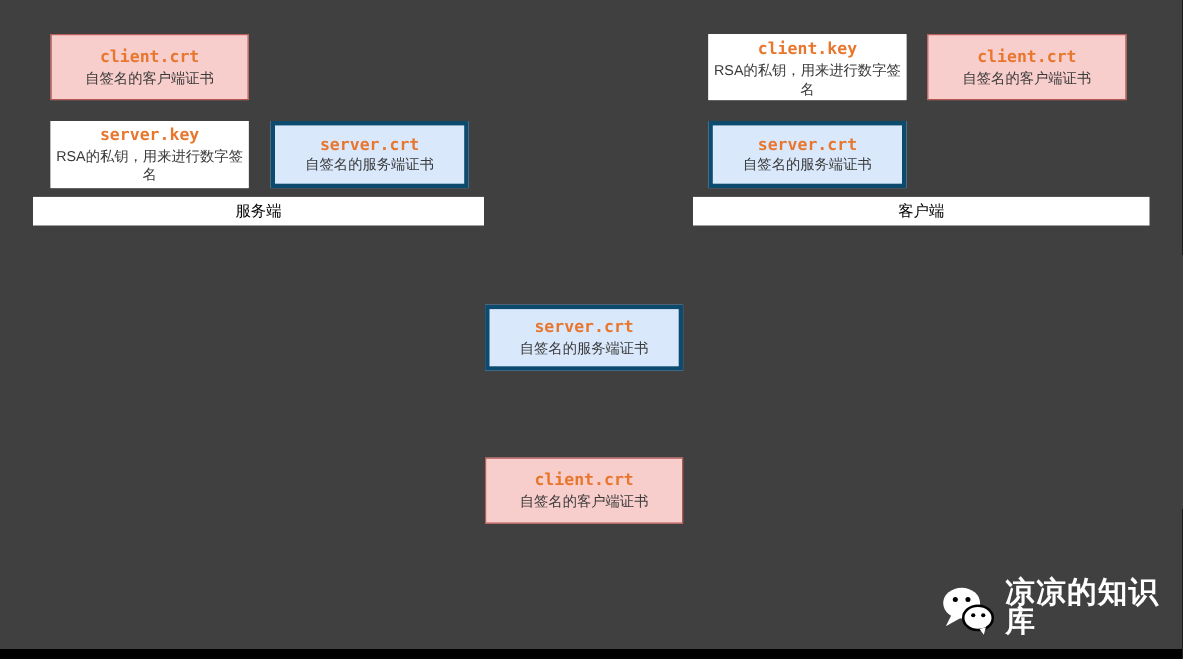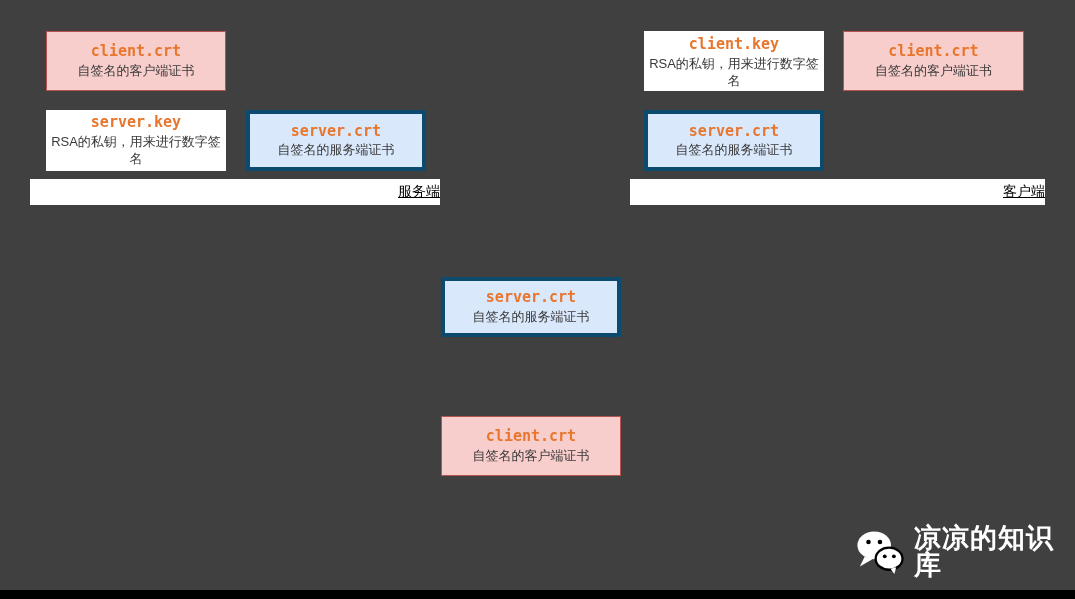--- a/index.html
+++ b/index.html
@@ -16,41 +16,41 @@
     font-weight:bold;font-size:15px;color:#e8762d;line-height:1.25;
   }
   .box .sub{
     font-size:13px;color:#3a3a3a;line-height:1.3;margin-top:2px;
   }
   .box.pink{background:#f8cecc;border:1px solid #b85450;}
   .box.blue{background:#dae8fc;border:4px solid #0c4a6e;}
   .box.white{background:#ffffff;border:1px solid #ffffff;}
   .bar{
     position:absolute;box-sizing:border-box;background:#ffffff;
-    display:flex;align-items:center;justify-content:flex-end;
-    font-size:14px;color:#000000;text-decoration:underline;
+    display:flex;align-items:center;justify-content:center;
+    font-size:14px;color:#000000;
   }
   
   #srv-client-crt{left:46px;top:31px;width:180px;height:60px;}
   #srv-server-key{left:46px;top:110px;width:180px;height:61px;}
   #srv-server-crt{left:246px;top:110px;width:180px;height:61px;}
   #bar-server{left:30px;top:179px;width:410px;height:26px;}
   #cli-client-key{left:644px;top:31px;width:180px;height:60px;justify-content:flex-end;}
   #cli-client-crt{left:843px;top:31px;width:181px;height:60px;}
   #cli-server-crt{left:644px;top:110px;width:180px;height:61px;}
   #bar-client{left:630px;top:179px;width:415px;height:26px;}
   #mid-server-crt{left:441px;top:277px;width:180px;height:60px;}
   #mid-client-crt{left:441px;top:416px;width:180px;height:60px;}
   .footnote{
     position:absolute;left:44px;top:528px;font-size:13px;font-weight:bold;
     color:#9d9d9d;letter-spacing:0.3px;
   }
   .footnote .ast{vertical-align:4px;font-size:11px;margin-right:1px;}
   .watermark{
-    position:absolute;left:856px;top:525px;display:flex;align-items:center;
+    position:absolute;left:856px;top:525px;display:flex;align-items:flex-end;
   }
   .watermark .wm-text{
     color:#ffffff;font-size:27px;font-weight:600;margin-left:10px;
     letter-spacing:1px;line-height:1;
   }
   .wm-icon{width:50px;height:48px;display:block;}
 </style>
 </head>
 <body>
 

